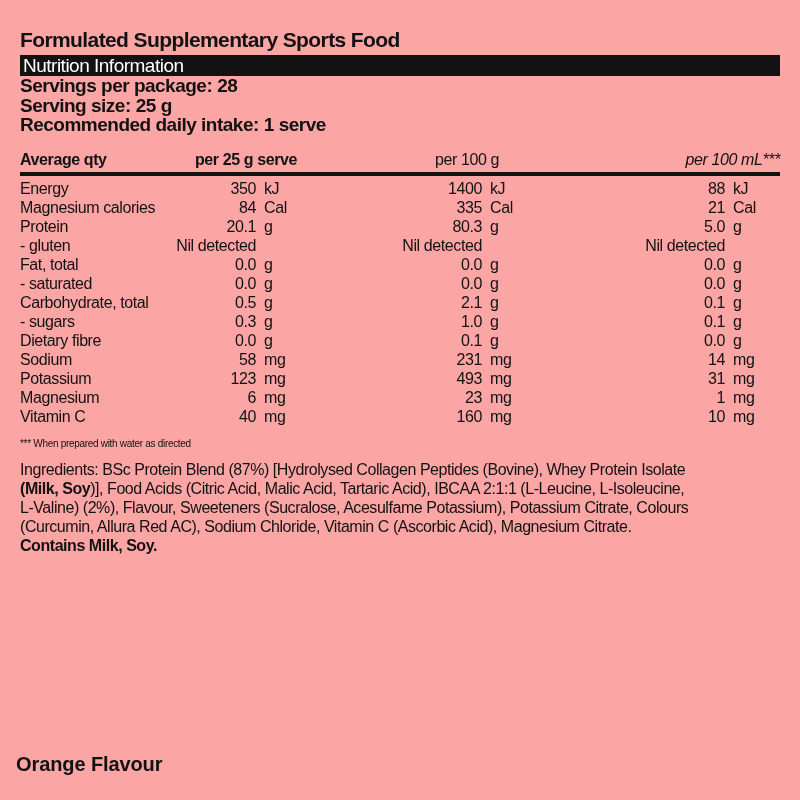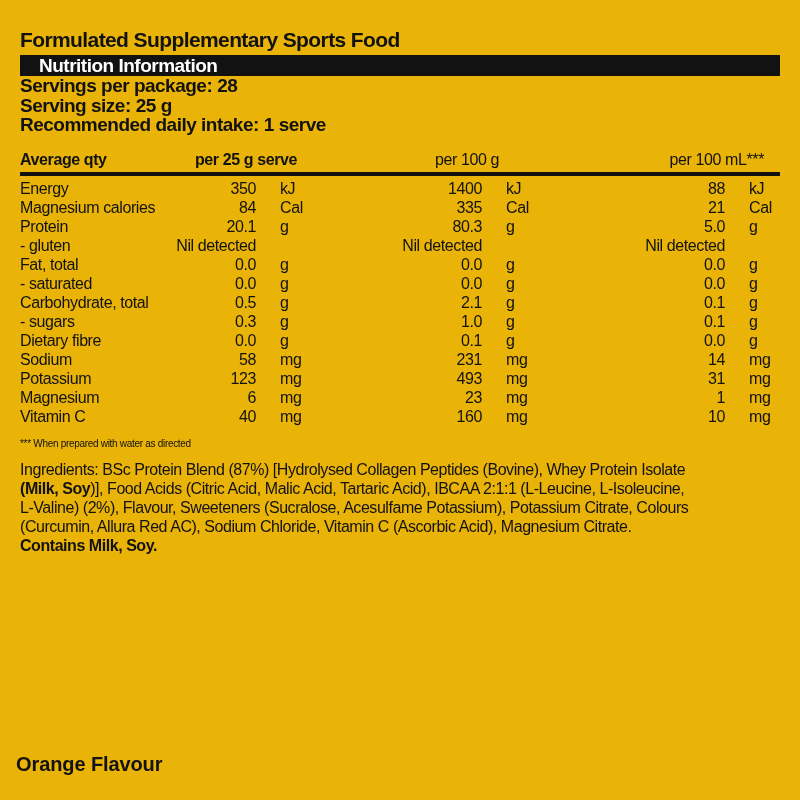--- a/index.html
+++ b/index.html
@@ -1,20 +1,20 @@
 <!DOCTYPE html>
 <html><head>
 <meta charset="utf-8">
 <style>
   html, body { margin: 0; padding: 0; background: #ffffff; }
   .sheet {
     position: relative;
     width: 800px;
     height: 800px;
-    background: #eab308;
+    background: #fca5a5;
     color: #121212;
     font-family: "Liberation Sans", sans-serif;
     overflow: hidden;
   }
   .content {
     position: absolute;
     left: 20px;
     top: 28px;
     width: 760px;
   }
@@ -26,23 +26,23 @@
     white-space: nowrap;
   }
   .ni-bar {
     margin-top: 4px;
     background: #121212;
     color: #ffffff;
     height: 21px;
     display: flex;
     align-items: center;
     font-size: 19px;
-    font-weight: 700;
+    font-weight: 400;
     letter-spacing: -0.5px;
-    padding-left: 19px;
+    padding-left: 3px;
   }
   .top-line {
     font-size: 19px;
     font-weight: 700;
     letter-spacing: -0.5px;
     line-height: 19.5px;
     white-space: nowrap;
   }
   .top-line:first-of-type { margin-top: 4px; }
   .top-line .val { padding-left: 5px; }
@@ -50,38 +50,38 @@
     position: relative;
     margin-top: 16px;
     height: 17px;
     font-size: 16px;
     letter-spacing: -0.4px;
   }
   .thead .col { position: absolute; top: 0; white-space: nowrap; }
   .thead .c1 { left: 0; font-weight: 700; }
   .thead .c2 { left: 175px; font-weight: 700; }
   .thead .c3 { left: 415px; font-weight: 400; }
-  .thead .c4 { right: 16px; font-weight: 400; }
+  .thead .c4 { right: 0; font-weight: 400; font-style: italic; }
   .rule {
     margin-top: 4px;
     height: 4px;
     background: #121212;
   }
   .rows { margin-top: 3px; }
   .row {
     display: grid;
     grid-template-columns: 145px 91px 151px 75px 168px 75px 55px;
     font-size: 16px;
     line-height: 19px;
     letter-spacing: -0.4px;
   }
   .row .label { white-space: nowrap; }
   .row .num { text-align: right; white-space: nowrap; }
   .row .num.nil { direction: rtl; }
-  .row .unit { padding-left: 24px; white-space: nowrap; }
+  .row .unit { padding-left: 8px; white-space: nowrap; }
   .footnote {
     margin-top: 12px;
     font-size: 10px;
     letter-spacing: -0.3px;
     white-space: nowrap;
   }
   .ingredients {
     margin-top: 11px;
     font-size: 16px;
     line-height: 19px;

